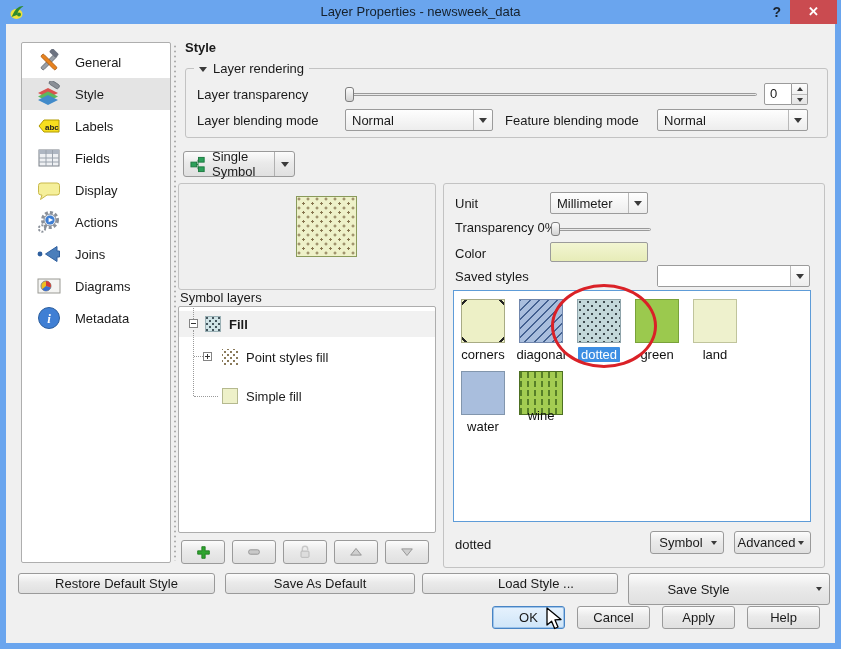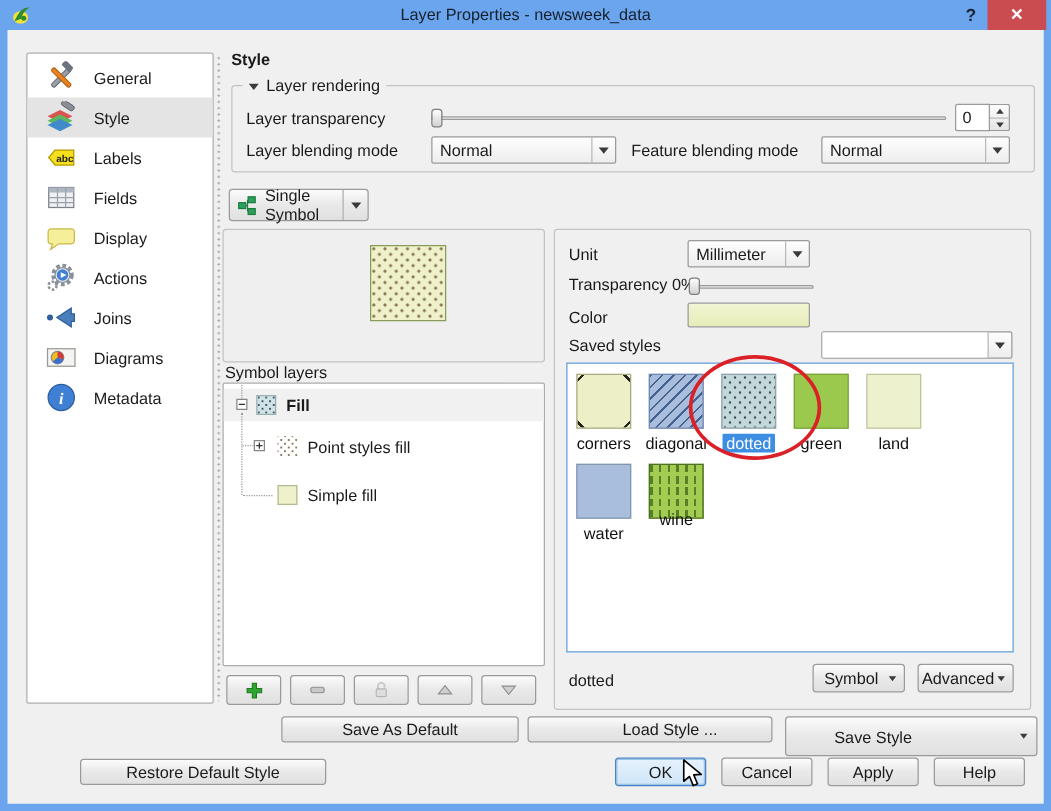--- a/index.html
+++ b/index.html
@@ -329,21 +329,21 @@
   <div class="status-text" style="left:455px; top:537px;">dotted</div>
   <div class="btn" style="left:650px; top:531px; width:74px; height:23px; display:flex; align-items:center;">
     <span style="flex:1;">Symbol</span>
     <span style="margin-right:6px;" class="tri-down sm"></span>
   </div>
   <div class="btn" style="left:734px; top:531px; width:77px; height:23px; display:flex; align-items:center;">
     <span style="flex:1;">Advanced</span>
     <span style="margin-right:6px;" class="tri-down sm"></span>
   </div>
 
-  <div class="btn" style="left:18px; top:607px; width:197px; height:21px; line-height:19px;margin-left:46px;">Restore Default Style</div>
+  <div class="btn" style="left:18px; top:573px; width:197px; height:21px; line-height:19px;">Restore Default Style</div>
   <div class="btn" style="left:225px; top:573px; width:190px; height:21px; line-height:19px;">Save As Default</div>
   <div class="btn" style="left:422px; top:573px; width:196px; height:21px; line-height:19px;padding-left:32px;">Load Style ...</div>
   <div class="btn" style="left:628px; top:573px; width:202px; height:32px; display:flex; align-items:center;gap:48px;">
     <span style="flex:1;">Save Style</span>
     <span style="margin-right:7px;" class="tri-down sm"></span>
   </div>
 
   <div class="btn btn-default" style="left:492px; top:606px; width:73px; height:23px; line-height:21px;">OK</div>
   <div class="btn" style="left:577px; top:606px; width:73px; height:23px; line-height:21px;">Cancel</div>
   <div class="btn" style="left:662px; top:606px; width:73px; height:23px; line-height:21px;">Apply</div>

